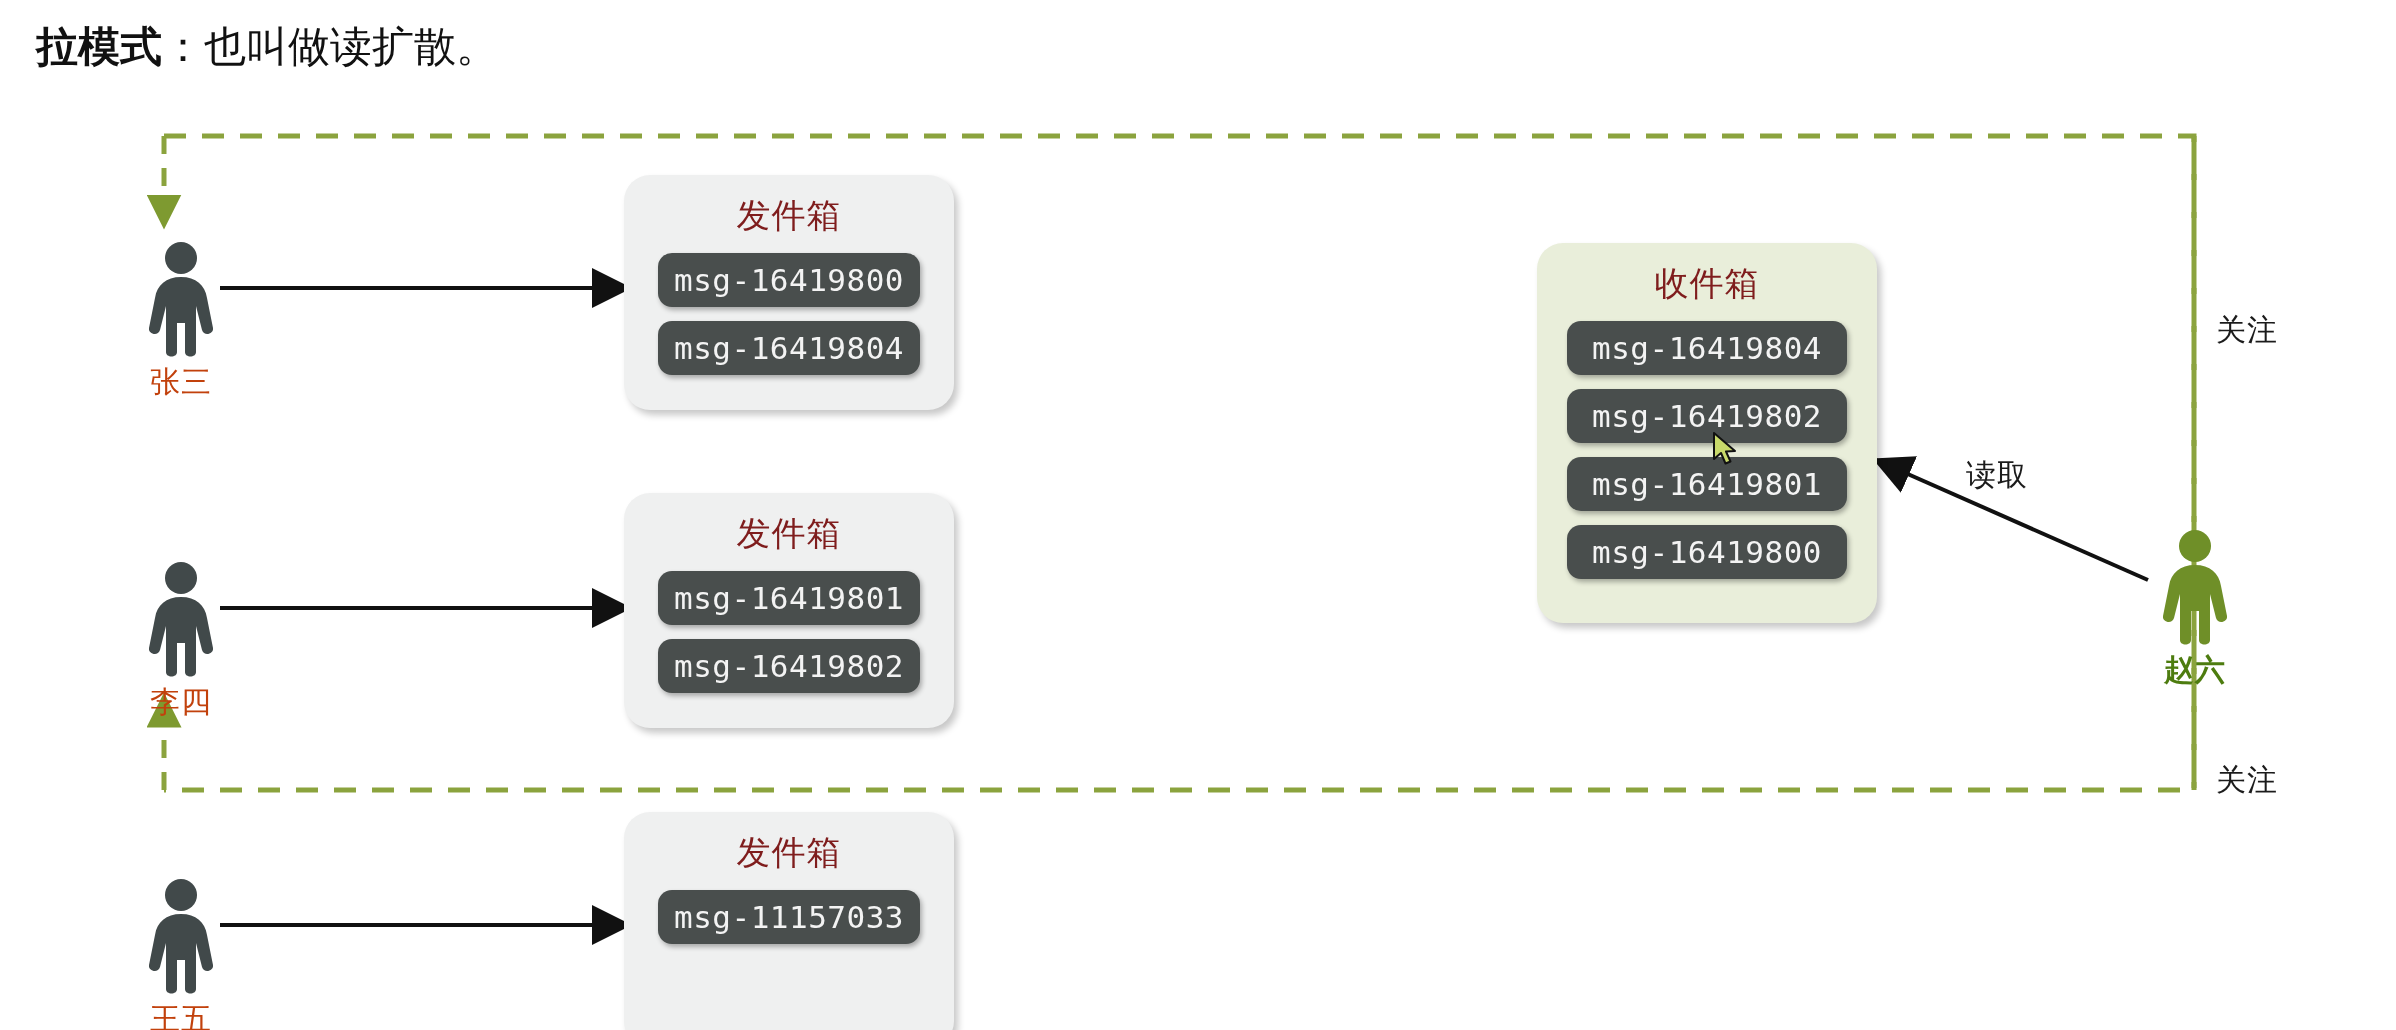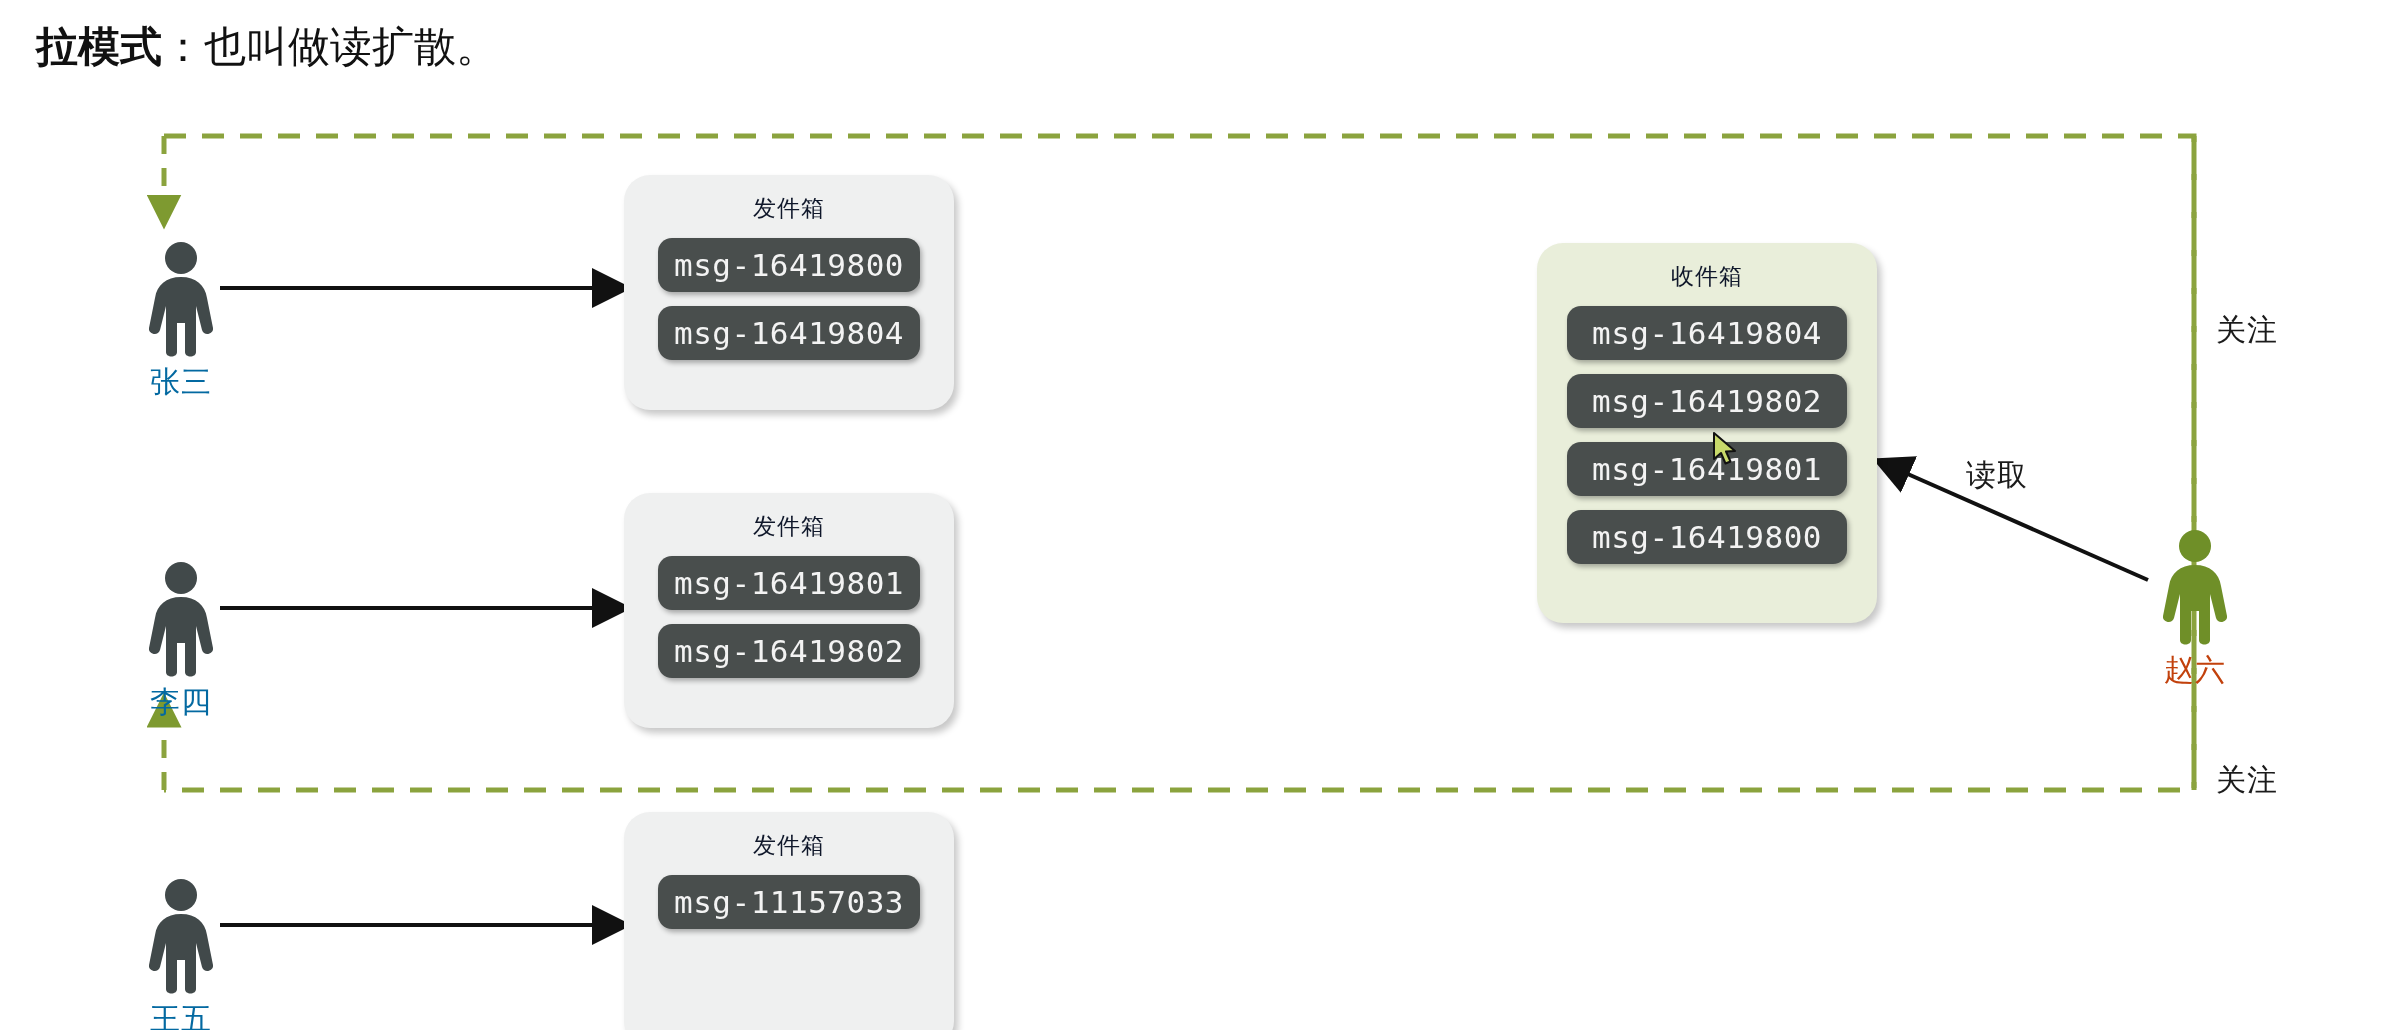--- a/index.html
+++ b/index.html
@@ -48,41 +48,41 @@
   }
   .person .glyph {
     display: block;
     width: 96px;
     height: 118px;
   }
   .person .pname {
     display: block;
     margin-top: 4px;
     font-size: 30px;
-    color: #0369a1;
+    color: #c2410c;
     letter-spacing: 1px;
     white-space: nowrap;
   }
-  .person.green .pname { color: #c2410c; }
+  .person.green .pname { color: #4d7c0f; font-weight: bold; }
 
   
   .card {
     position: absolute;
     border-radius: 26px;
     box-shadow: 4px 5px 7px rgba(0,0,0,0.22);
     box-sizing: border-box;
     padding-top: 18px;
   }
   .card.outbox { background: #eff0f0; }
   .card.inbox  { background: #e9eeda; }
   .card .card-title {
     display: block;
     text-align: center;
-    font-size: 23px;
-    color: #0f172a;
+    font-size: 34px;
+    color: #7f1d1d;
     margin-bottom: 14px;
     letter-spacing: 1px;
   }
   .chip-list {
     display: flex;
     flex-direction: column;
     align-items: center;
     gap: 14px;
   }
   .chip {

